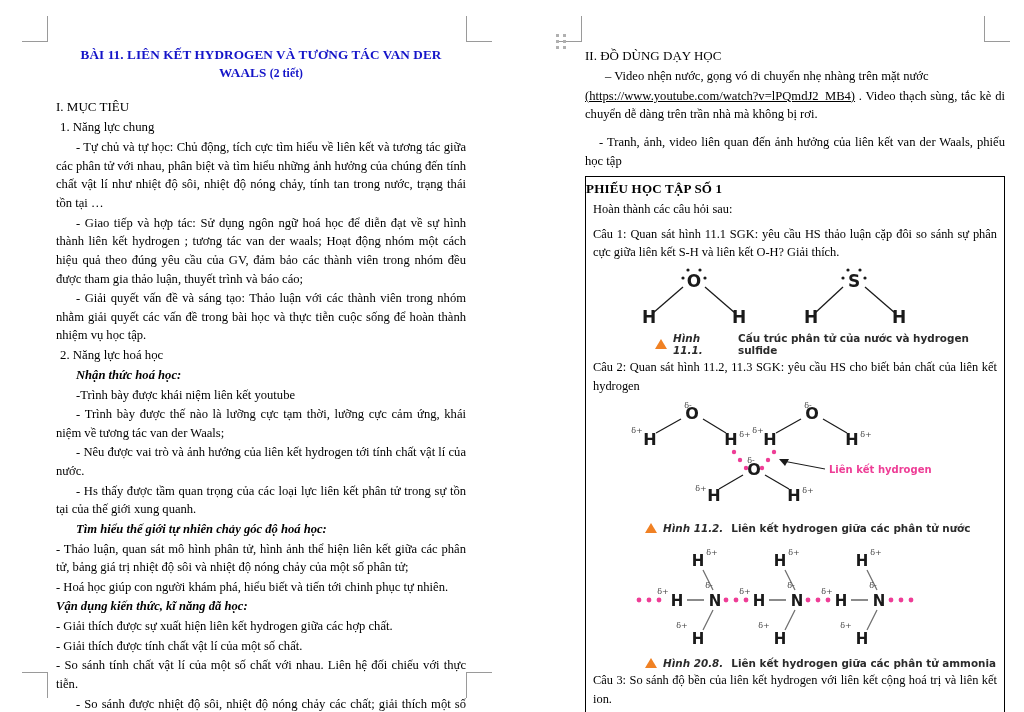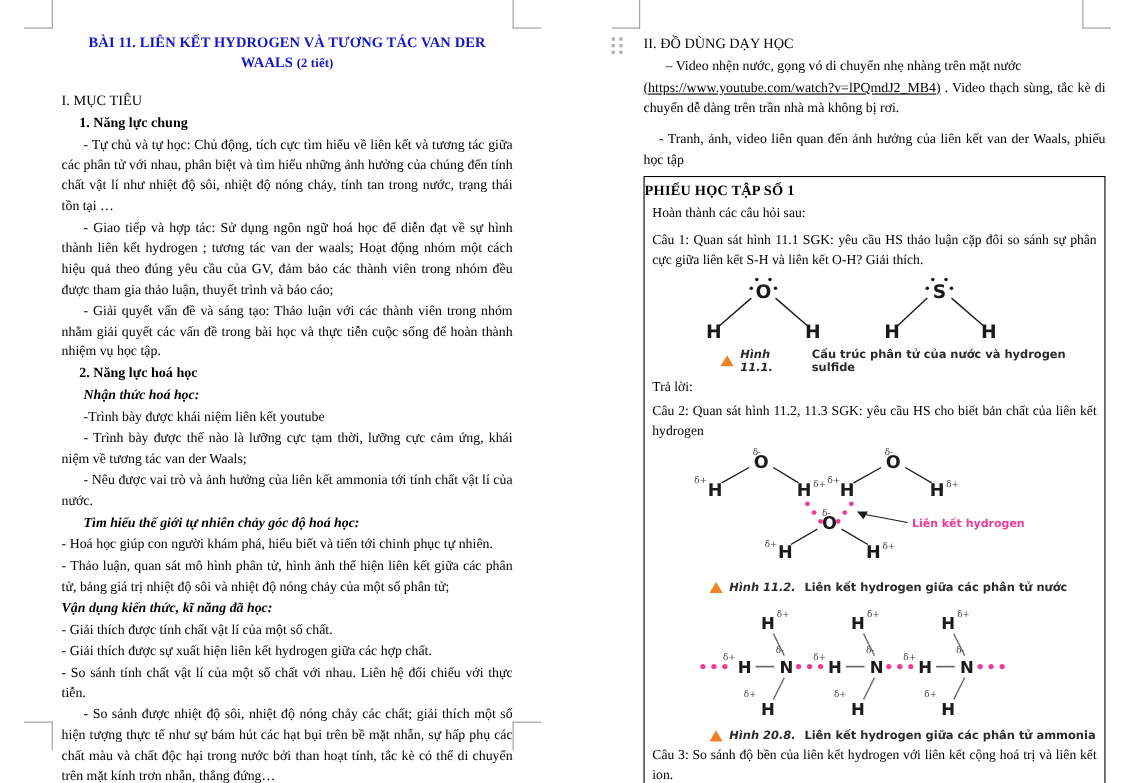--- a/index.html
+++ b/index.html
@@ -18,41 +18,41 @@
   .crop{position:absolute;width:26px;height:26px;}
   .crop i{position:absolute;background:#9a9a9a;}
   .crop .h{height:1px;width:26px;}
   .crop .v{width:1px;height:26px;}
   .crop.tl .h{top:25px;left:0}   .crop.tl .v{left:25px;top:0}
   .crop.tr .h{top:25px;right:0}  .crop.tr .v{right:25px;top:0}
   .crop.bl .h{bottom:25px;left:0}.crop.bl .v{left:25px;bottom:0}
   .crop.br .h{bottom:25px;right:0}.crop.br .v{right:25px;bottom:0}
 
   
-  .page{position:absolute;top:0;height:593px;}
+  .page{position:absolute;top:16px;height:593px;}
   .page-left{left:22px;width:470px;}
   .page-right{left:540px;width:470px;}
 
   .col-body{position:absolute;left:34px;top:30px;width:410px;}
   .page-right .col-body{left:45px;width:420px;}
 
   
   p{margin:0 0 1px 0;line-height:1.48;font-size:12.6px;text-align:justify;}
   .ind{text-indent:20px;}
   .ind2{text-indent:14px;}
   .b{font-weight:normal;}
   .bi{font-weight:bold;font-style:italic;}
   .title{
     font-weight:bold;color:#1414c8;font-size:13.2px;
     text-align:center;line-height:1.4;margin-bottom:14px;
     letter-spacing:.1px;
   }
   .title .sub{font-size:11.6px;}
   .h-sec{font-weight:normal;font-size:13px;margin:7px 0 2px;}
-  .h-sub{font-weight:bold;font-size:12.8px;margin:1px 16px;}
+  .h-sub{font-weight:normal;font-size:12.8px;margin:1px 4px;}
   .h-itl{font-weight:bold;font-style:italic;font-size:12.6px;margin:1px 0;text-indent:20px;}
   .spacer{height:8px;}
   a.link{color:#000;text-decoration:underline;}
   sub{font-size:.72em;}
 
   
   .move-handle{position:absolute;left:556px;top:34px;width:13px;height:17px;}
   .move-handle i{position:absolute;width:3px;height:3px;background:#b0b0b0;}
 
   
@@ -114,27 +114,28 @@
 
       <p class="h-sec">I. MỤC TIÊU</p>
       <p class="h-sub">1. Năng lực chung</p>
       <p class="ind">- Tự chủ và tự học: Chủ động, tích cực tìm hiểu về liên kết và tương tác giữa các phân tử với nhau, phân biệt và tìm hiểu những ảnh hưởng của chúng đến tính chất vật lí như nhiệt độ sôi, nhiệt độ nóng chảy, tính tan trong nước, trạng thái tồn tại …</p>
       <p class="ind">- Giao tiếp và hợp tác: Sử dụng ngôn ngữ hoá học để diễn đạt về sự hình thành liên kết hydrogen ; tương tác van der waals; Hoạt động nhóm một cách hiệu quả theo đúng yêu cầu của GV, đảm bảo các thành viên trong nhóm đều được tham gia thảo luận, thuyết trình và báo cáo;</p>
       <p class="ind">- Giải quyết vấn đề và sáng tạo: Thảo luận với các thành viên trong nhóm nhằm giải quyết các vấn đề trong bài học và thực tiễn cuộc sống để hoàn thành nhiệm vụ học tập.</p>
       <p class="h-sub">2. Năng lực hoá học</p>
       <p class="h-itl">Nhận thức hoá học:</p>
       <p class="ind">-Trình bày được khái niệm liên kết youtube</p>
       <p class="ind">- Trình bày được thế nào là lưỡng cực tạm thời, lưỡng cực cảm ứng, khái niệm về tương tác van der Waals;</p>
-      <p class="ind">- Nêu được vai trò và ảnh hưởng của liên kết ammonia tới tính chất vật lí của nước.</p>
+      <p class="ind">- Nêu được vai trò và ảnh hưởng của liên kết hydrogen tới tính chất vật lí của nước.</p>
+      <p class="ind">- Hs thấy được tầm quan trọng của các loại lực liên kết phân tử trong sự tồn tại của thế giới xung quanh.</p>
       <p class="h-itl">Tìm hiểu thế giới tự nhiên chảy góc độ hoá học:</p>
+      <p>- Thảo luận, quan sát mô hình phân tử, hình ảnh thể hiện liên kết giữa các phân tử, bảng giá trị nhiệt độ sôi và nhiệt độ nóng chảy của một số phân tử;</p>
       <p>- Hoá học giúp con người khám phá, hiểu biết và tiến tới chinh phục tự nhiên.</p>
-      <p>- Thảo luận, quan sát mô hình phân tử, hình ảnh thể hiện liên kết giữa các phân tử, bảng giá trị nhiệt độ sôi và nhiệt độ nóng chảy của một số phân tử;</p>
       <p class="bi" style="text-indent:0">Vận dụng kiến thức, kĩ năng đã học:</p>
+      <p>- Giải thích được sự xuất hiện liên kết hydrogen giữa các hợp chất.</p>
       <p>- Giải thích được tính chất vật lí của một số chất.</p>
-      <p>- Giải thích được sự xuất hiện liên kết hydrogen giữa các hợp chất.</p>
       <p>- So sánh tính chất vật lí của một số chất với nhau. Liên hệ đối chiếu với thực tiễn.</p>
       <p class="ind">- So sánh được nhiệt độ sôi, nhiệt độ nóng chảy các chất; giải thích một số hiện tượng thực tế như sự bám hút các hạt bụi trên bề mặt nhẵn, sự hấp phụ các chất màu và chất độc hại trong nước bởi than hoạt tính, tắc kè có thể di chuyển trên mặt kính trơn nhẵn, thẳng đứng…</p>
 
     </div>
   </div>
 
   <div class="page page-right">
 
     <div class="crop tl" style="left:16px">
         <i class="h"></i>
@@ -192,21 +193,20 @@
               <text x="218" y="58" font-family="DejaVu Sans, sans-serif" font-size="17" font-weight="bold" text-anchor="middle" fill="#1a1a1a">H</text>
               <text x="306" y="58" font-family="DejaVu Sans, sans-serif" font-size="17" font-weight="bold" text-anchor="middle" fill="#1a1a1a">H</text>
             </svg>
             <div class="fig-cap">
               <span class="tri"></span>
               <span class="num">Hình 11.1.</span>
               <span>Cấu trúc phân tử của nước và hydrogen sulfide</span>
             </div>
           </div>
 
-          <p>Trả lời:</p>
           <p><span class="b">Câu 2:</span><span> Quan sát hình 11.2, 11.3 SGK: yêu cầu HS  cho biết bản chất của liên kết hydrogen</span></p>
 
           <div class="fig">
             <svg width="400" height="122" viewBox="0 0 400 122">
               <g stroke="#1a1a1a" stroke-width="1.2" fill="none">
 
                 <line x1="88" y1="20" x2="63" y2="34"></line>
                 <line x1="110" y1="20" x2="133" y2="34"></line>
 
                 <line x1="208" y1="20" x2="183" y2="34"></line>

